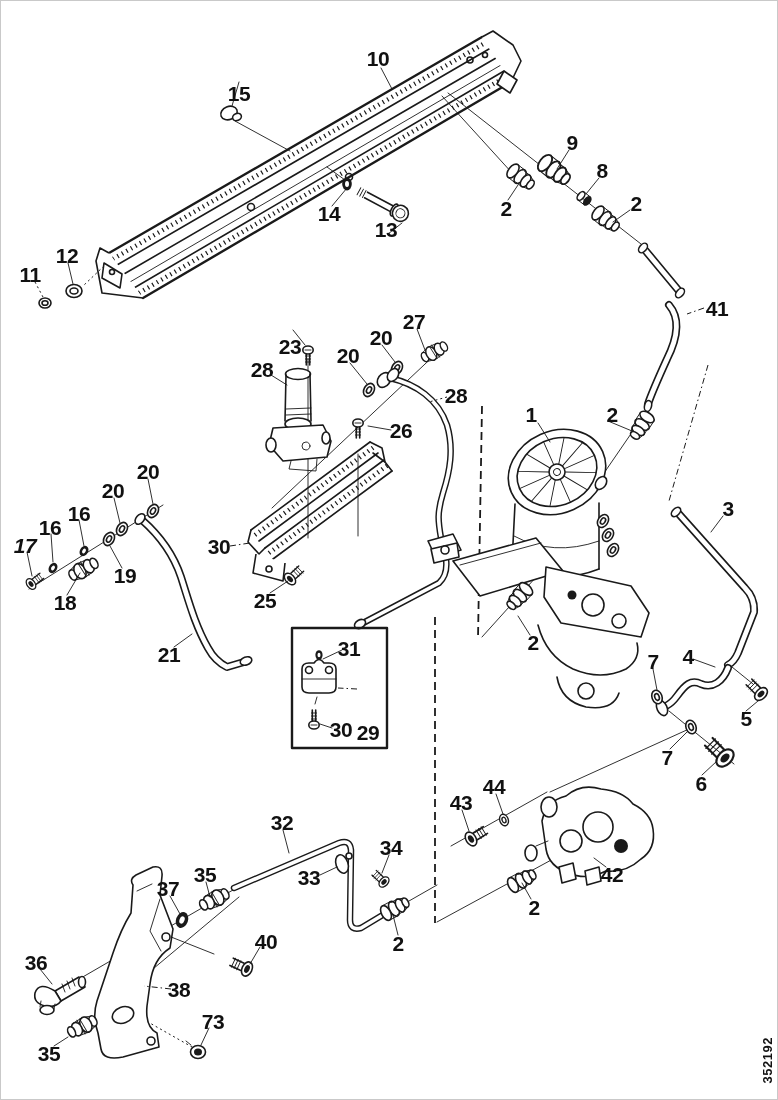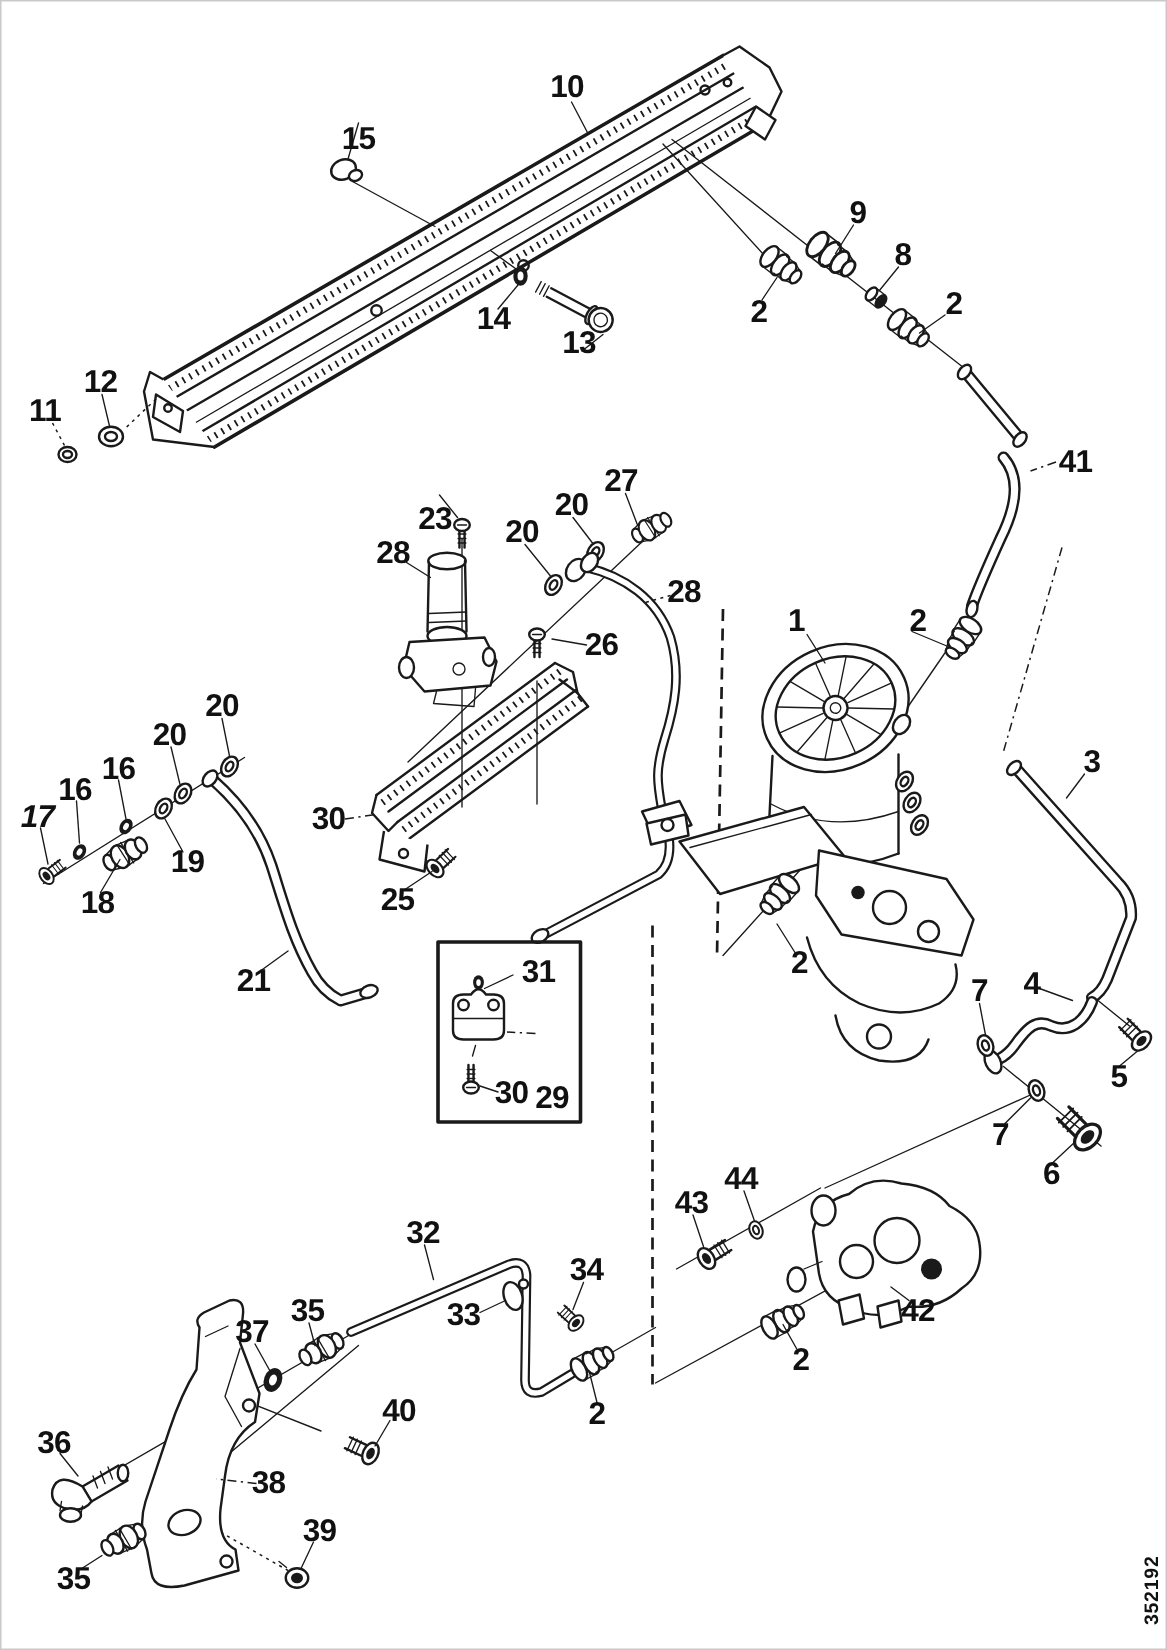--- a/index.html
+++ b/index.html
@@ -478,21 +478,21 @@
       <div class="callout" style="left: 112px; top: 489px;">20</div>
       <div class="callout" style="left: 727px; top: 507px;">3</div>
       <div class="callout" style="left: 78px; top: 512px;">16</div>
       <div class="callout" style="left: 49px; top: 526px;">16</div>
       <div class="callout" style="left: 24px; top: 544px; font-style: italic;">17</div>
       <div class="callout" style="left: 218px; top: 545px;">30</div>
       <div class="callout" style="left: 124px; top: 574px;">19</div>
       <div class="callout" style="left: 64px; top: 601px;">18</div>
       <div class="callout" style="left: 264px; top: 599px;">25</div>
       <div class="callout" style="left: 532px; top: 641px;">2</div>
-      <div class="callout" style="left: 348px; top: 647px; margin-left: 10px;">31</div>
+      <div class="callout" style="left: 348px; top: 647px;">31</div>
       <div class="callout" style="left: 168px; top: 653px;">21</div>
       <div class="callout" style="left: 652px; top: 660px;">7</div>
       <div class="callout" style="left: 687px; top: 655px;">4</div>
       <div class="callout" style="left: 367px; top: 688px; margin-top: 43px;">29</div>
       <div class="callout" style="left: 745px; top: 717px;">5</div>
       <div class="callout" style="left: 340px; top: 728px;">30</div>
       <div class="callout" style="left: 666px; top: 756px;">7</div>
       <div class="callout" style="left: 700px; top: 782px;">6</div>
       <div class="callout" style="left: 493px; top: 785px;">44</div>
       <div class="callout" style="left: 460px; top: 801px;">43</div>
@@ -500,19 +500,19 @@
       <div class="callout" style="left: 390px; top: 846px;">34</div>
       <div class="callout" style="left: 204px; top: 873px;">35</div>
       <div class="callout" style="left: 611px; top: 873px;">42</div>
       <div class="callout" style="left: 308px; top: 876px;">33</div>
       <div class="callout" style="left: 167px; top: 887px;">37</div>
       <div class="callout" style="left: 397px; top: 942px;">2</div>
       <div class="callout" style="left: 533px; top: 906px;">2</div>
       <div class="callout" style="left: 35px; top: 961px;">36</div>
       <div class="callout" style="left: 265px; top: 940px;">40</div>
       <div class="callout" style="left: 178px; top: 988px;">38</div>
-      <div class="callout" style="left: 212px; top: 1020px;">39</div>
+      <div class="callout" style="left: 212px; top: 1020px;">73</div>
       <div class="callout" style="left: 48px; top: 1052px;">35</div>
     </div>
 
 <div class="doc-number">352192</div>
 
 </div>
 
 </body></html>

